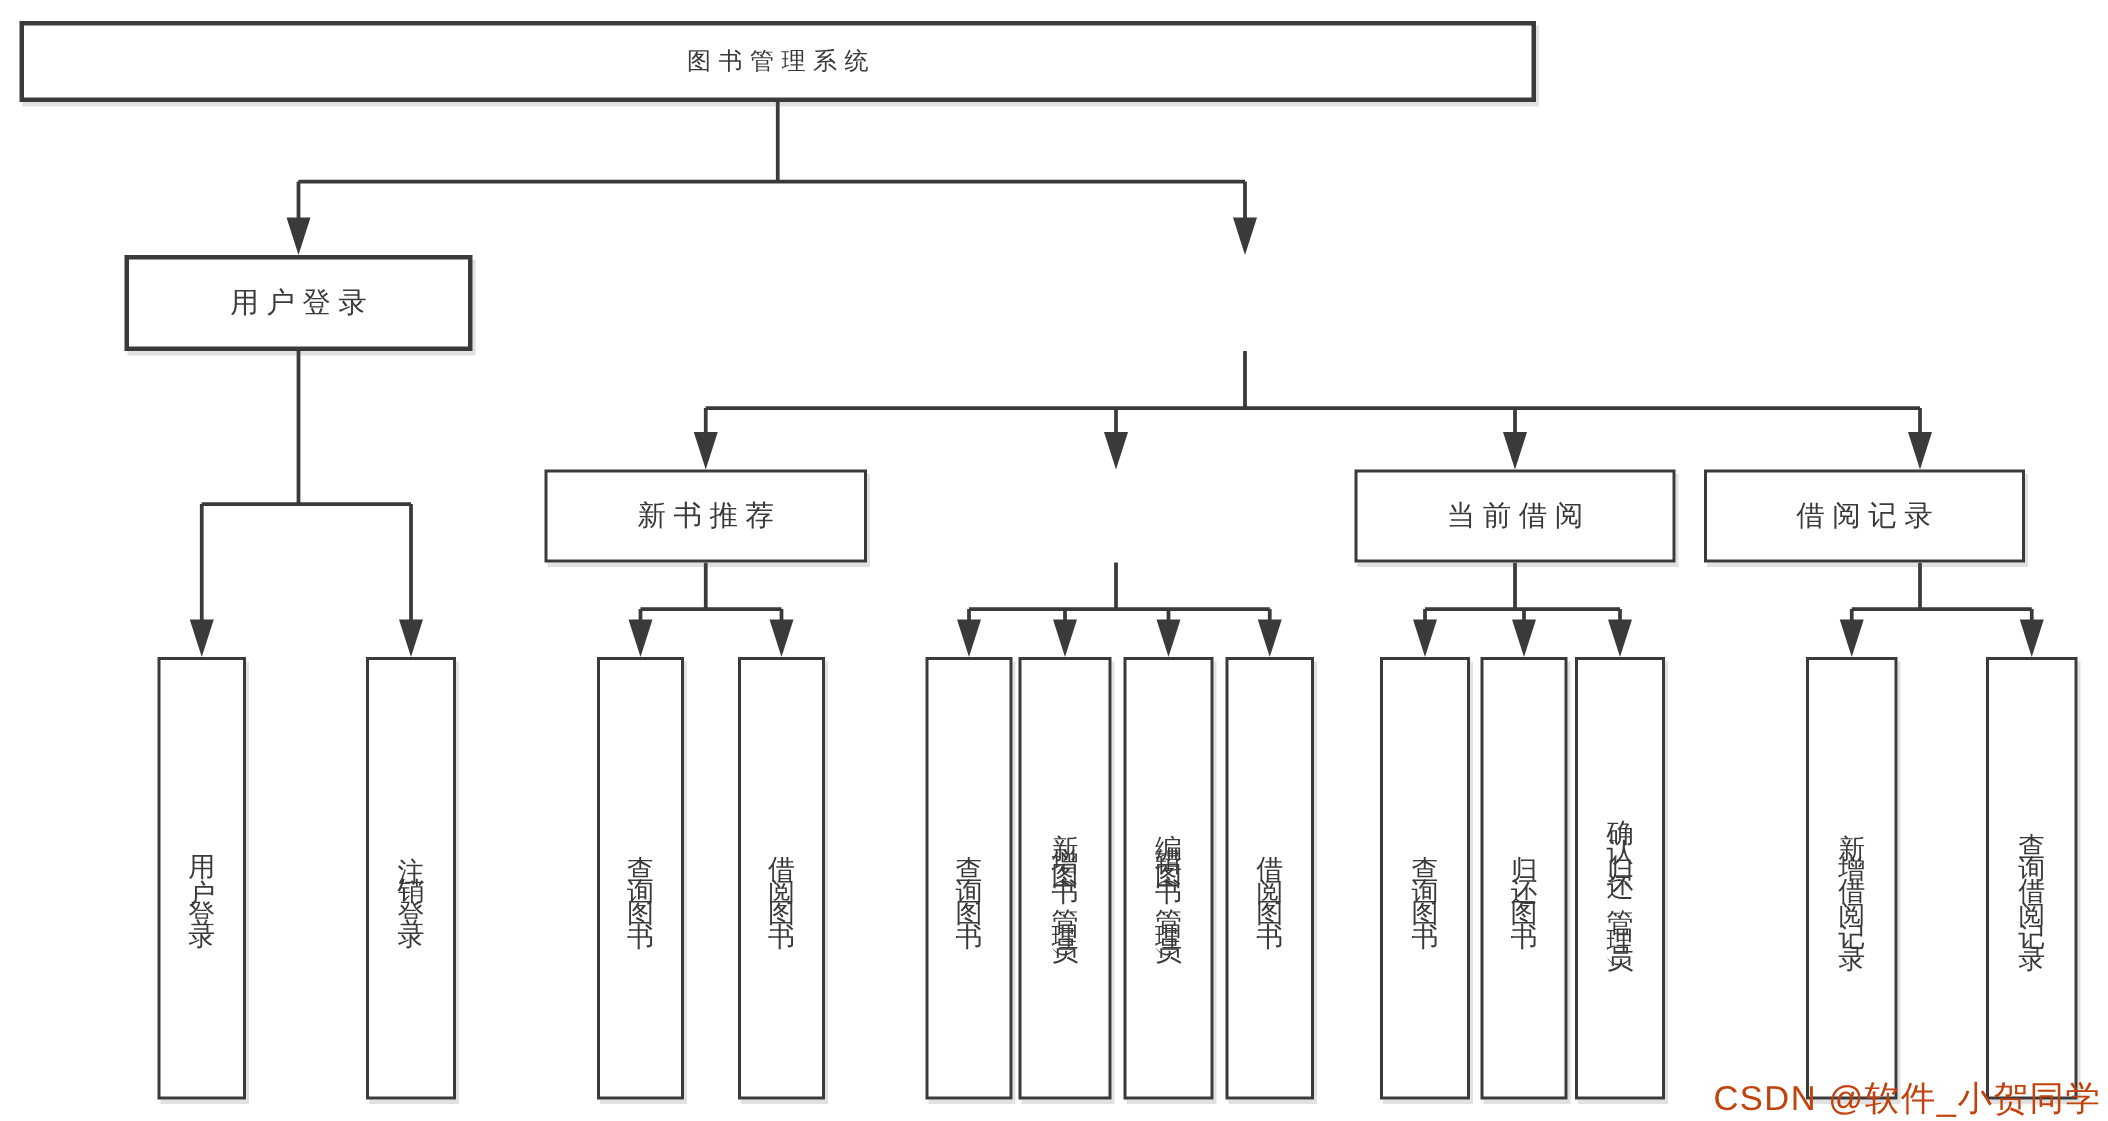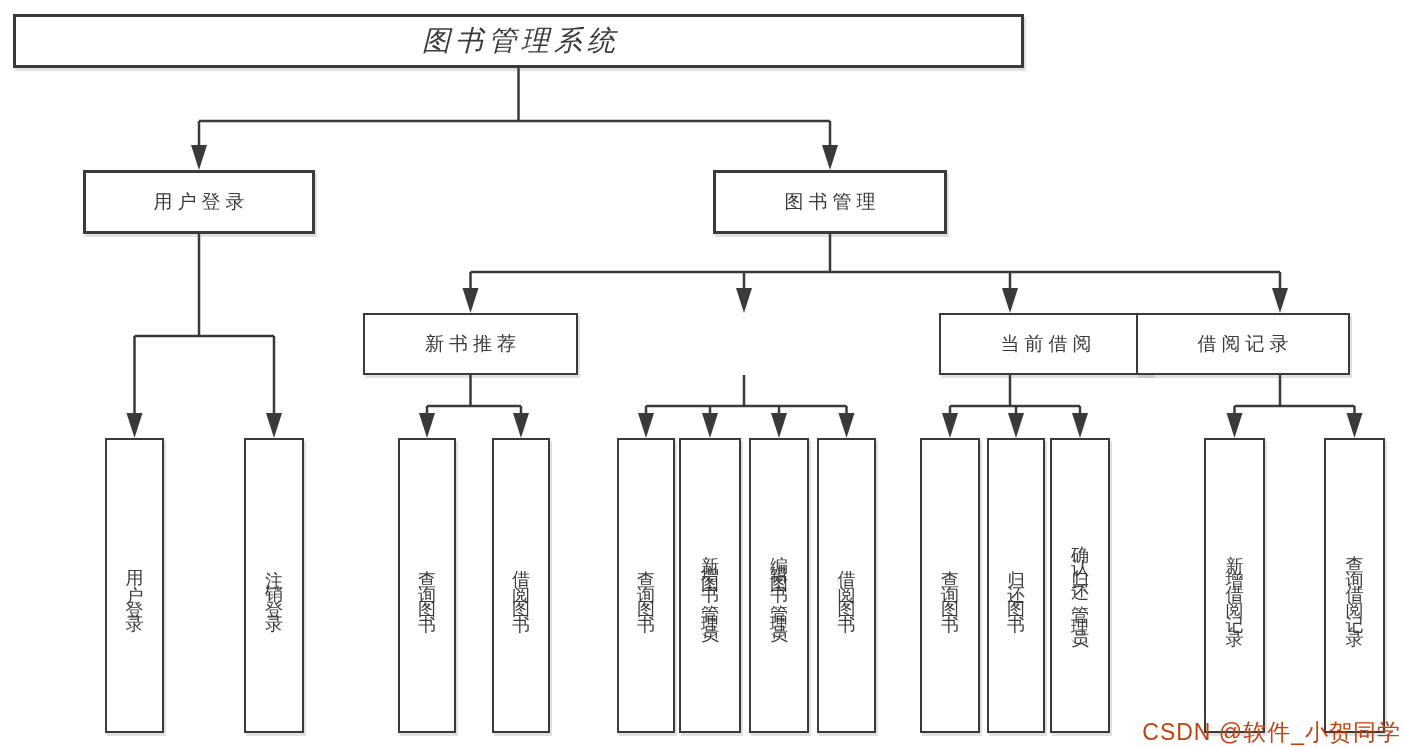--- a/index.html
+++ b/index.html
@@ -16,27 +16,27 @@
     position:absolute;
     box-sizing:border-box;
     background:#ffffff;
     border:2.5px solid #3a3a3a;
     display:flex;align-items:center;justify-content:center;
     z-index:2;
     box-shadow:2px 3px 0 rgba(90,90,90,0.18);
   }
   .hlabel{font-size:19px;letter-spacing:5px;white-space:nowrap;text-indent:5px;}
   .root{left:13px;top:14px;width:1011px;height:54px;border-width:3px;}
-  .root .hlabel{font-size:28px;font-style:italic;}
+  .root .hlabel{font-size:16px;}
   .l2a{left:83px;top:170px;width:232px;height:64px;border-width:3px;}
   .l2b{left:713px;top:170px;width:234px;height:64px;border-width:3px;}
   .l3{top:313px;height:62px;}
   .l3a{left:363px;width:215px;justify-content:center;}
   .l3b{left:636px;width:216px;}
-  .l3c{left:903px;width:214px;margin-left:36px;}
+  .l3c{left:903px;width:214px;}
   .l3d{left:1136px;width:214px;}
   .leaf{top:438px;height:295px;width:60px;}
   .vlabel{
     writing-mode:vertical-rl;
     text-orientation:mixed;
     font-size:18px;
     letter-spacing:15px;
     line-height:1;
   }
   .ls-8 .vlabel{letter-spacing:12px;}
@@ -109,23 +109,20 @@
     </g>
   </svg>
 
   <div class="box root">
     <span class="hlabel">图书管理系统</span>
   </div>
 
   <div class="box l2a">
     <span class="hlabel">用户登录</span>
   </div>
-  <div class="box l2b">
-    <span class="hlabel">图书管理</span>
-  </div>
 
   <div class="box l3 l3a">
     <span class="hlabel">新书推荐</span>
   </div>
   <div class="box l3 l3c">
     <span class="hlabel">当前借阅</span>
   </div>
   <div class="box l3 l3d">
     <span class="hlabel">借阅记录</span>
   </div>

